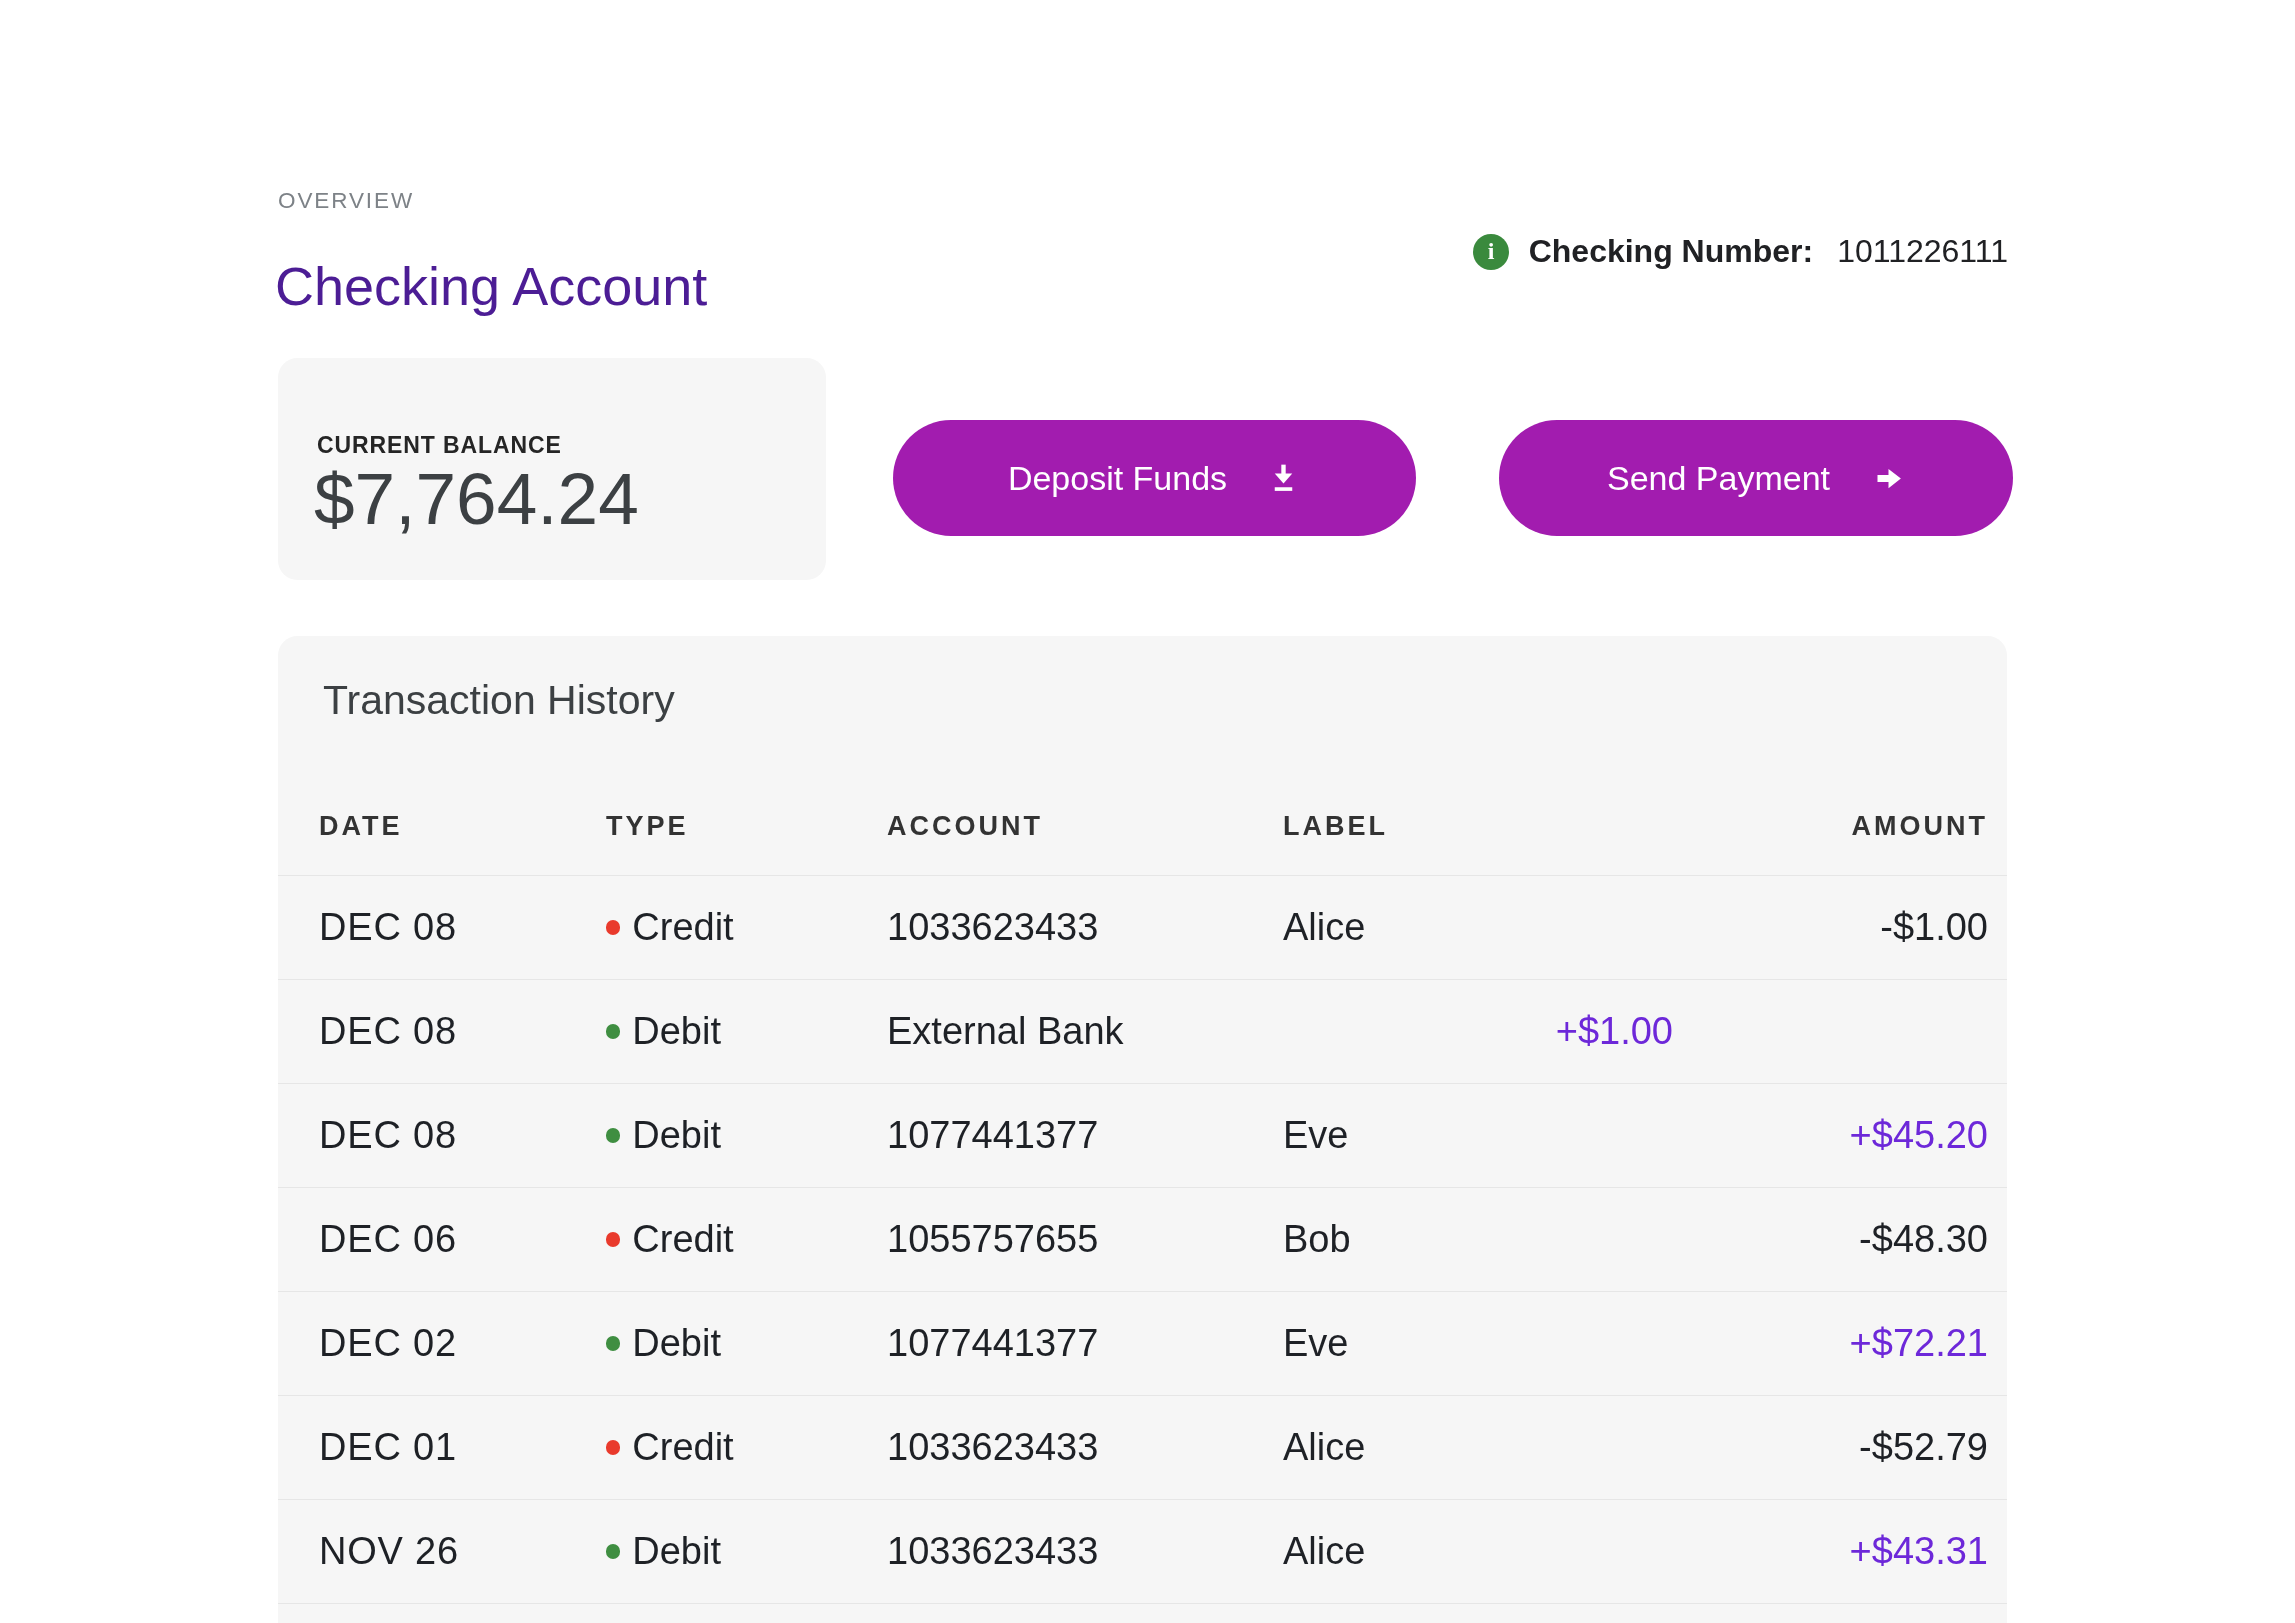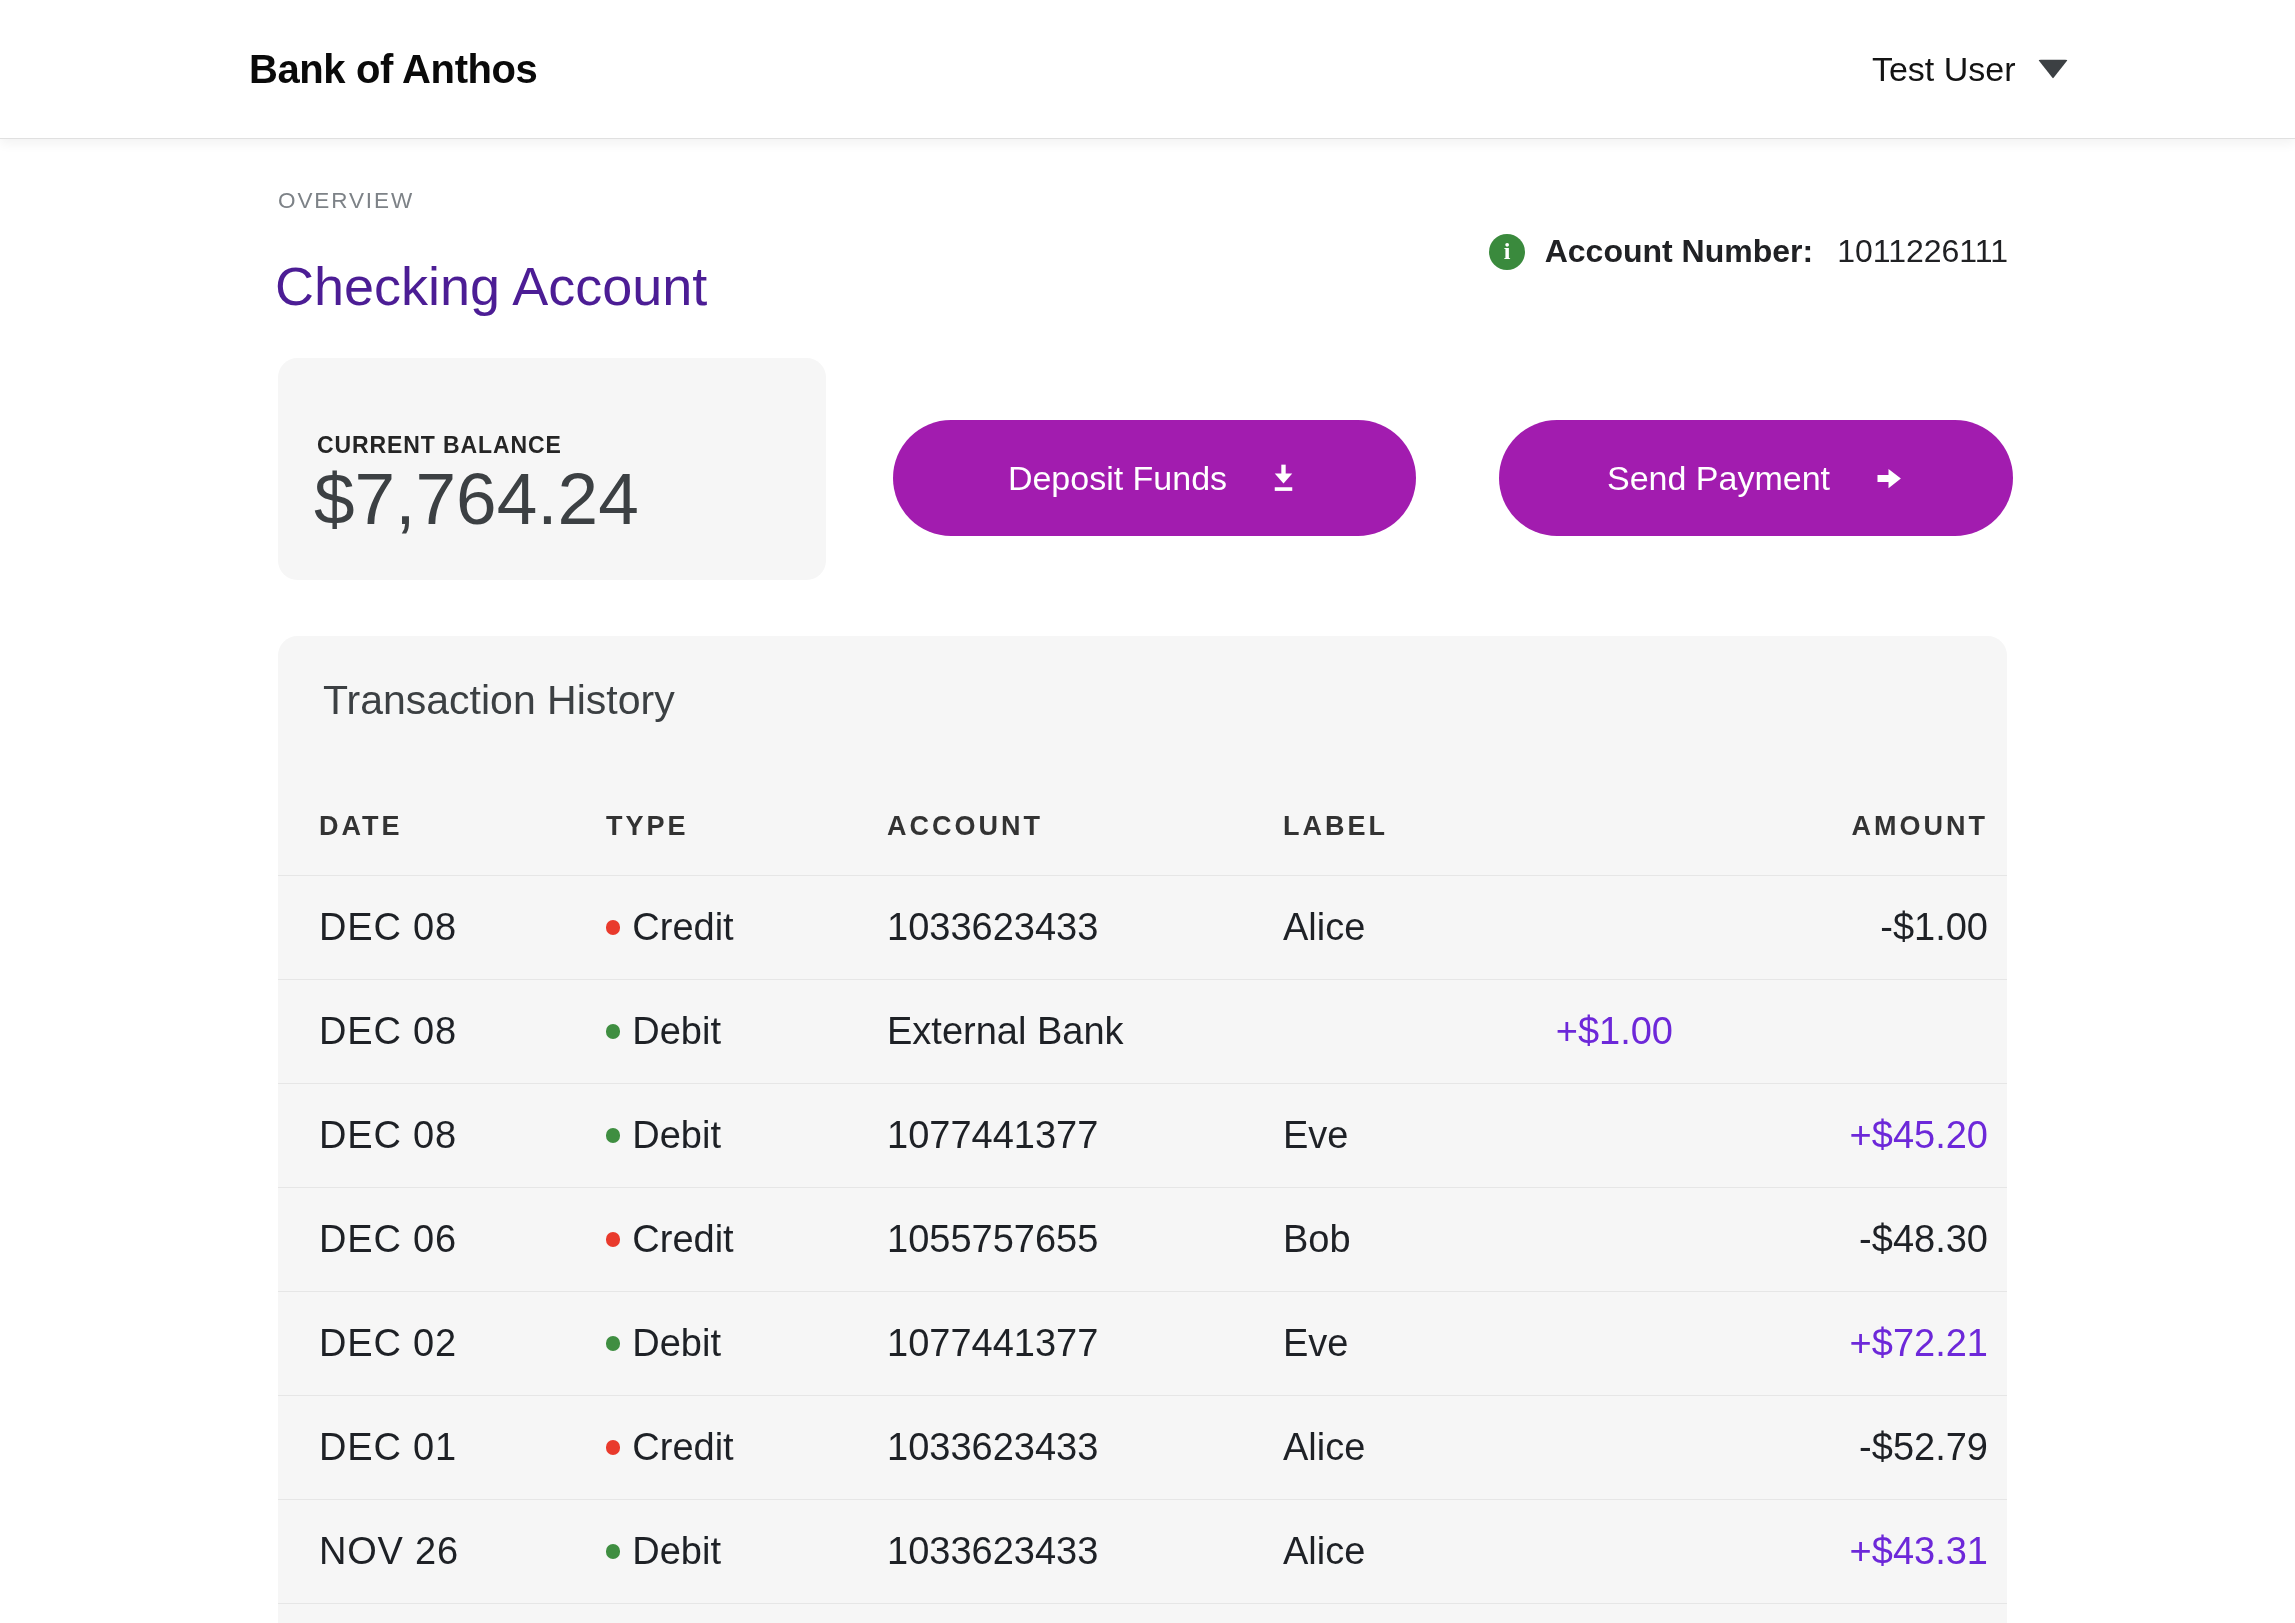--- a/index.html
+++ b/index.html
@@ -69,34 +69,27 @@
   .dot-credit{background:#e93a2c;}
   .dot-debit{background:#3f8e41;}
   .c-amount{text-align:right;}
   .c-amount.positive{color:#6d28d9;}
 </style>
 </head>
 <body>
 
 <div class="page">
 
-  <header class="app-header">
-    <div class="brand">Bank of Anthos</div>
-    <div class="user-menu">
-      <span class="user-name">Test User</span>
-      <span class="caret-down"></span>
-    </div>
-  </header>
 
   <div class="eyebrow">OVERVIEW</div>
   <h1 class="page-title">Checking Account</h1>
 
   <div class="account-info">
     <span class="info-icon">i</span>
-    <span class="account-label">Account Number:</span>
+    <span class="account-label">Checking Number:</span>
     <span class="account-value">1011226111</span>
   </div>
 
   <section class="balance-card">
     <div class="balance-label">CURRENT BALANCE</div>
     <div class="balance-amount">$7,764.24</div>
   </section>
 
   <button class="btn btn-deposit">
     <span class="btn-label">Deposit Funds</span>

